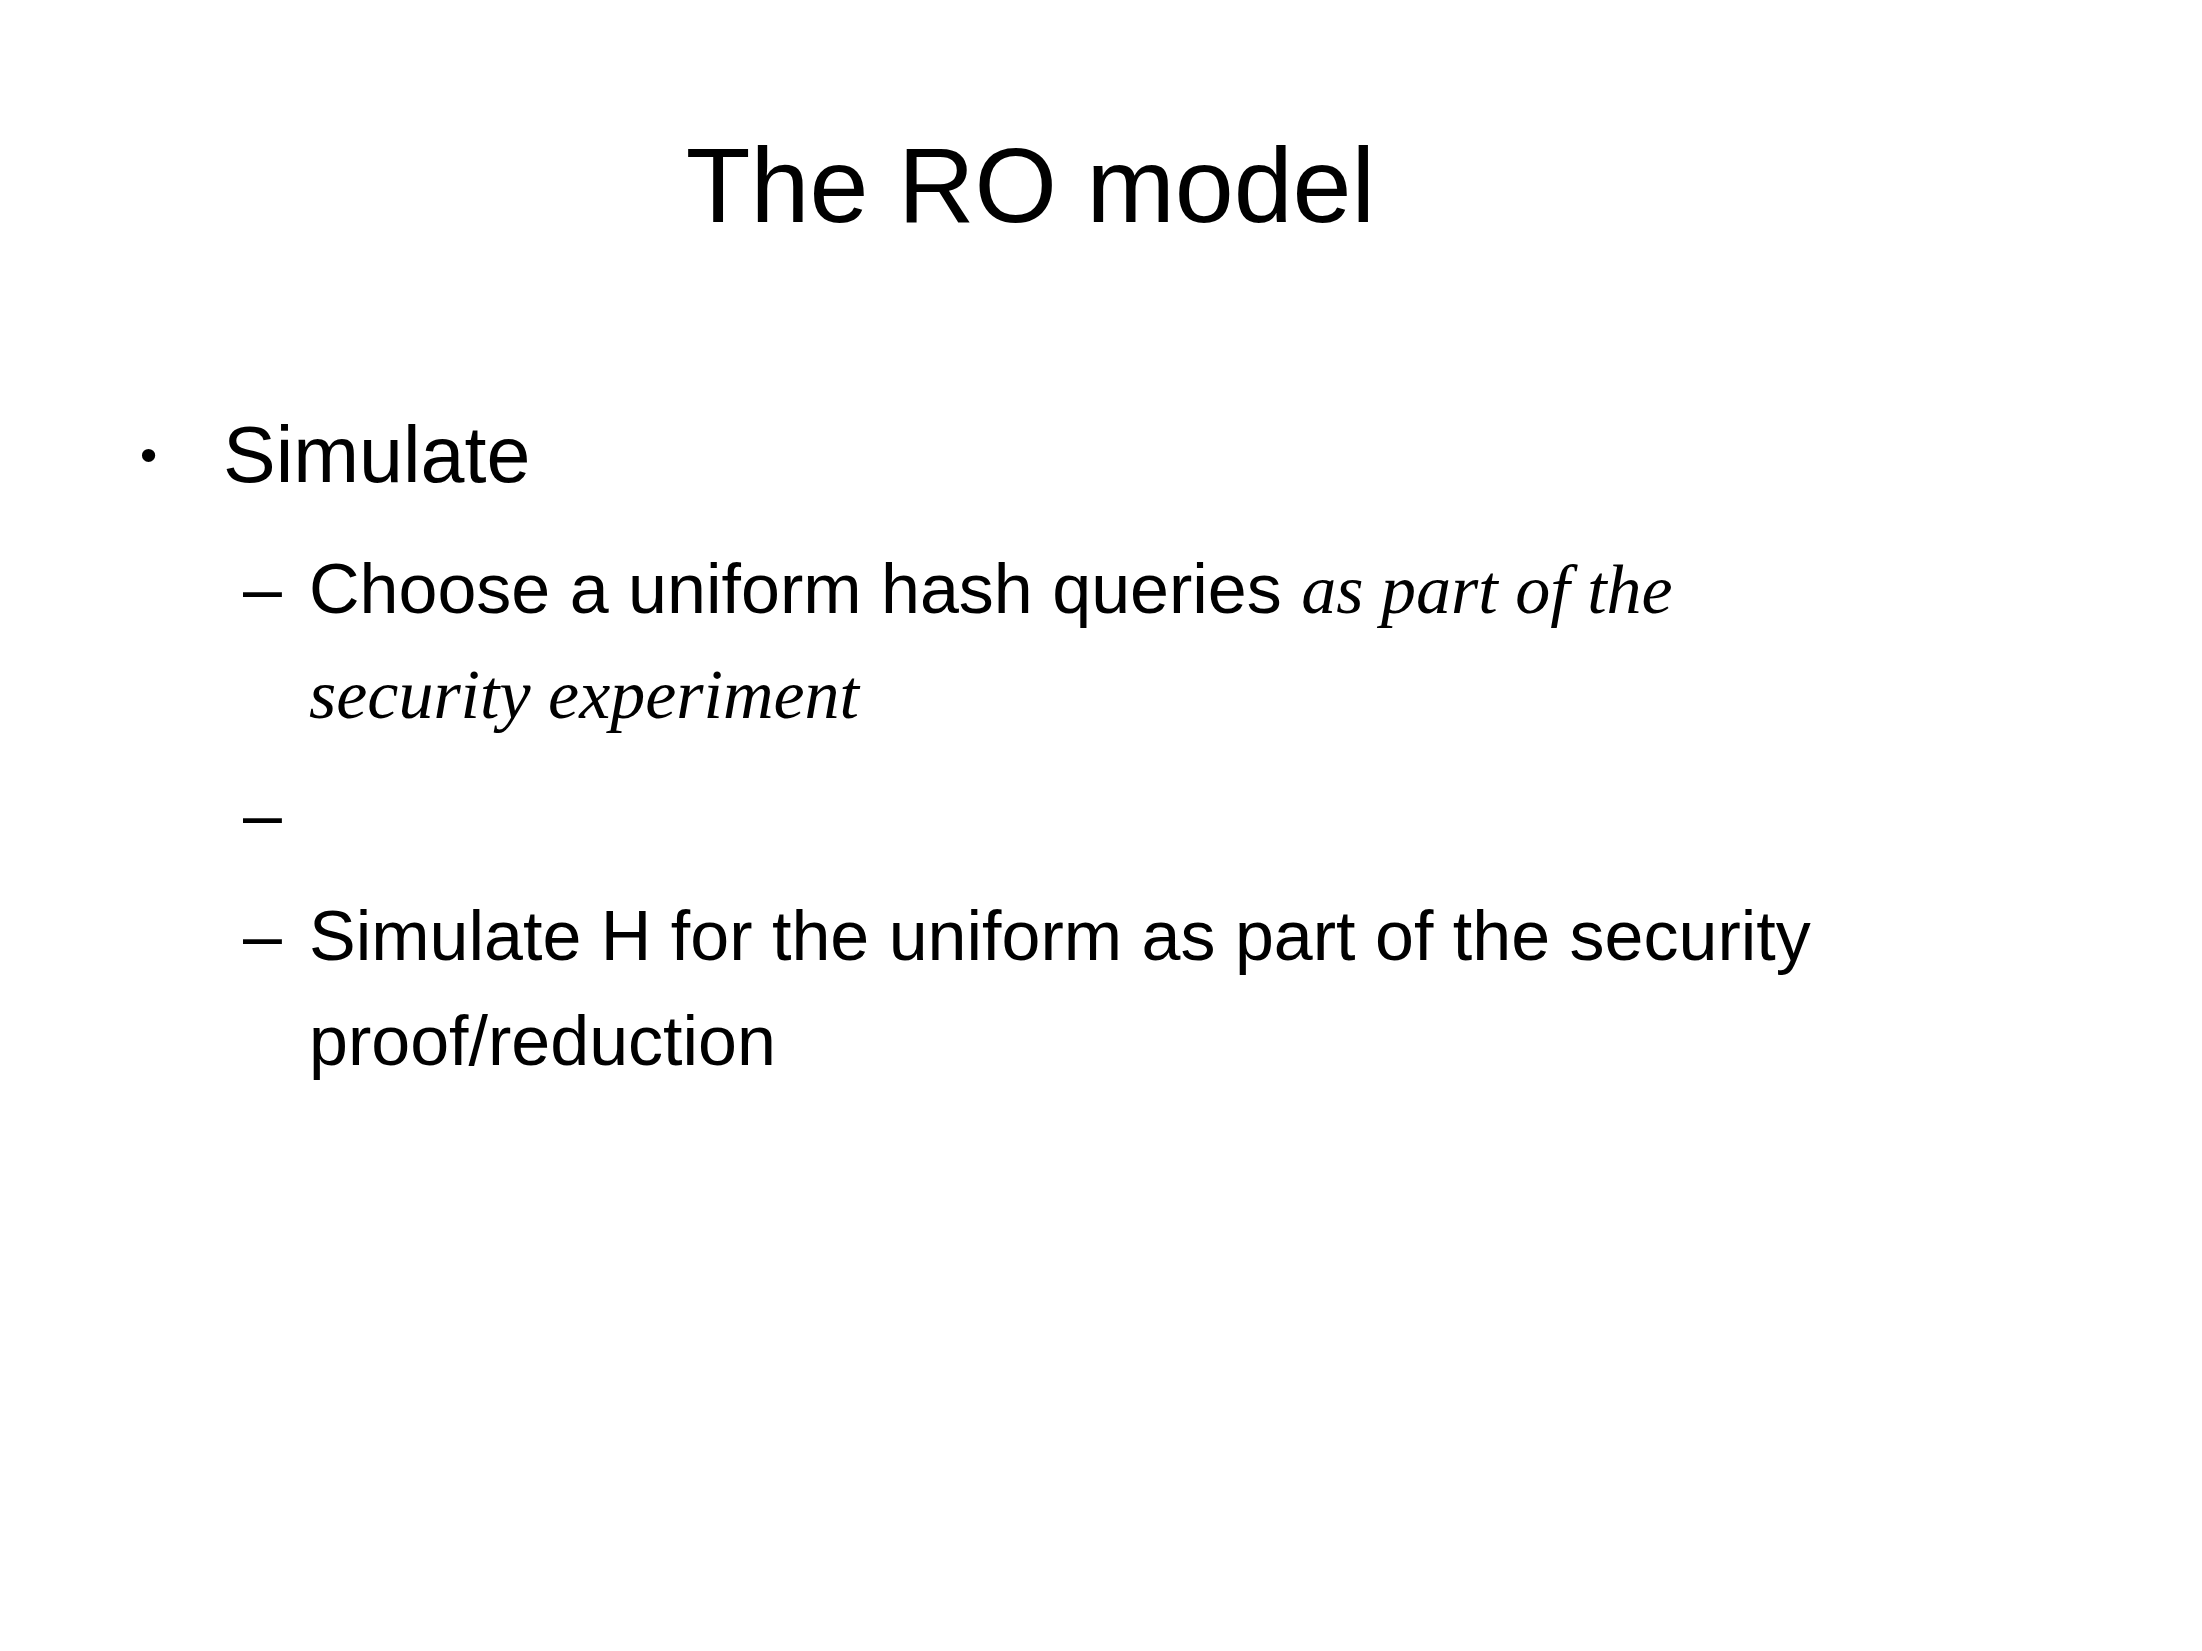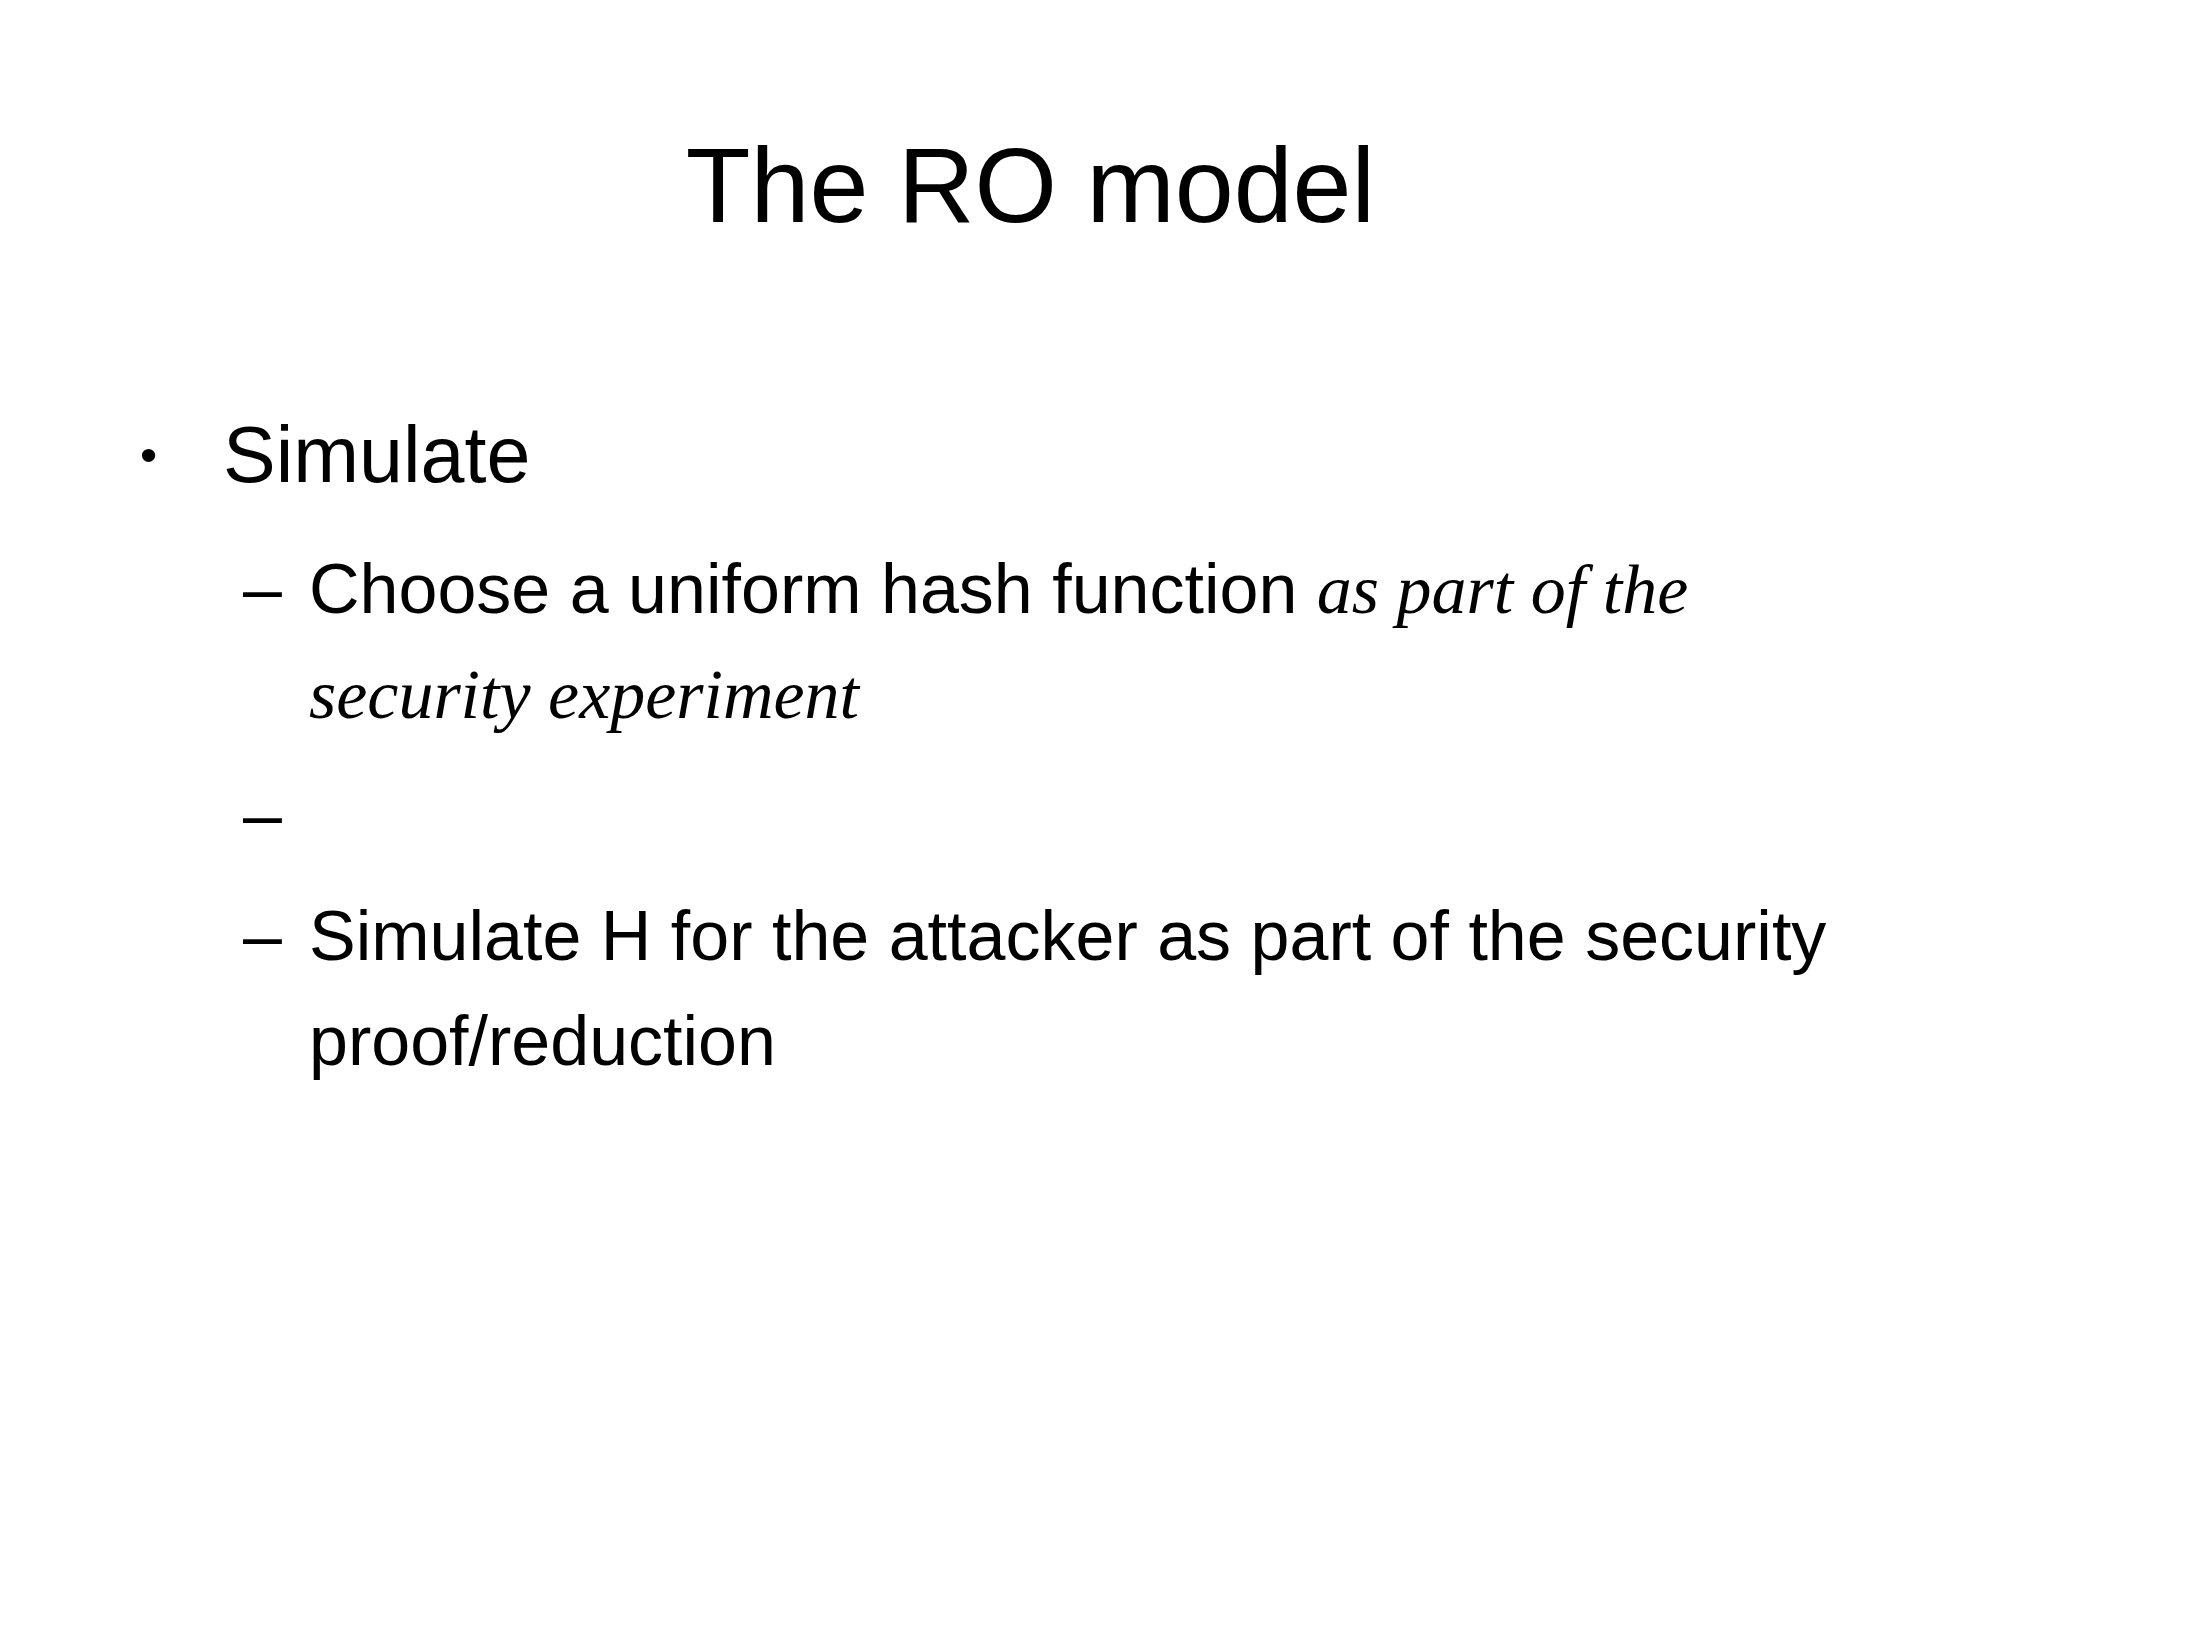--- a/index.html
+++ b/index.html
@@ -82,29 +82,29 @@
   <div class="content" id="bullet-list">
       <div class="bullet-row level1">
         <span class="marker">•</span>
         <div class="bullet-text">
           <div class="bullet-line"><span class="seg-regular">Simulate</span></div>
         </div>
       </div>
       <div class="bullet-row level2">
         <span class="marker">–</span>
         <div class="bullet-text">
-          <div class="bullet-line"><span class="seg-regular">Choose a uniform hash function </span><span class="seg-italic">as part of the</span></div>
+          <div class="bullet-line"><span class="seg-regular">Choose a uniform hash queries </span><span class="seg-italic">as part of the</span></div>
           <div class="bullet-line"><span class="seg-italic">security experiment</span></div>
         </div>
       </div>
       <div class="bullet-row level2">
         <span class="marker">–</span>
       </div>
       <div class="bullet-row level2">
         <span class="marker">–</span>
         <div class="bullet-text">
-          <div class="bullet-line"><span class="seg-regular">Simulate H for the attacker as part of the security</span></div>
+          <div class="bullet-line"><span class="seg-regular">Simulate H for the uniform as part of the security</span></div>
           <div class="bullet-line"><span class="seg-regular">proof/reduction</span></div>
         </div>
       </div>
     </div>
 </div>
 
 
 </body></html>

